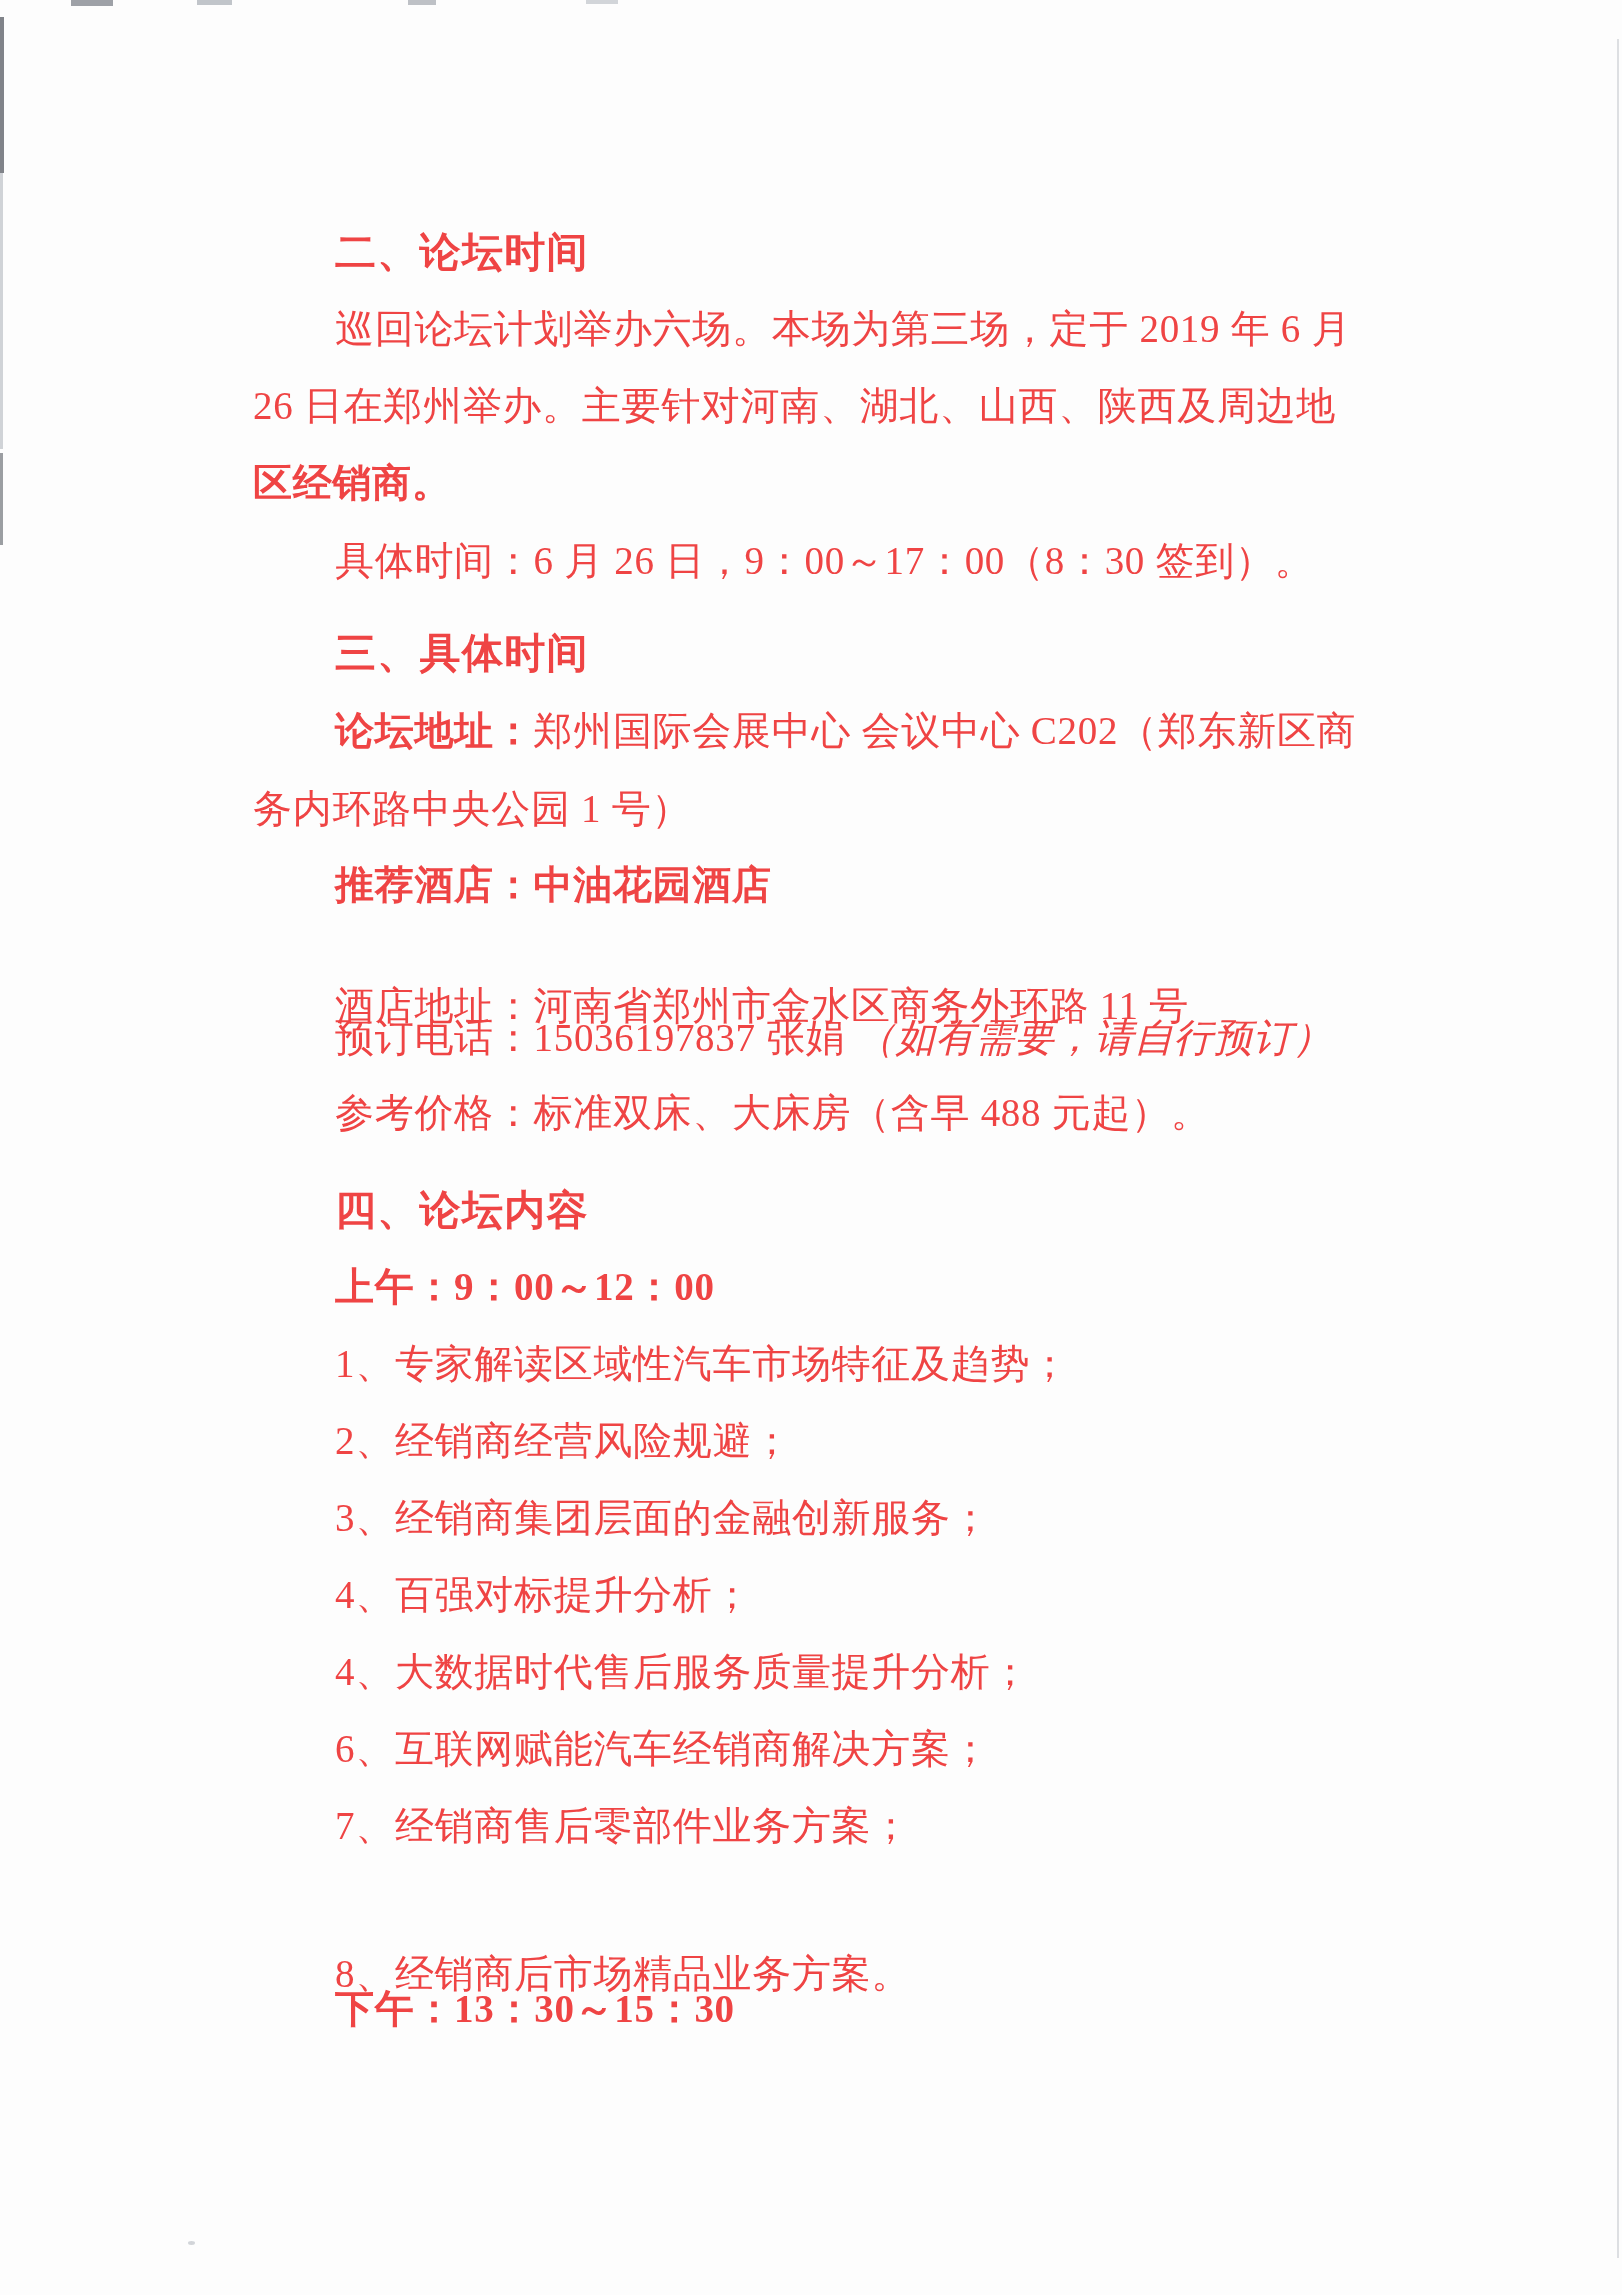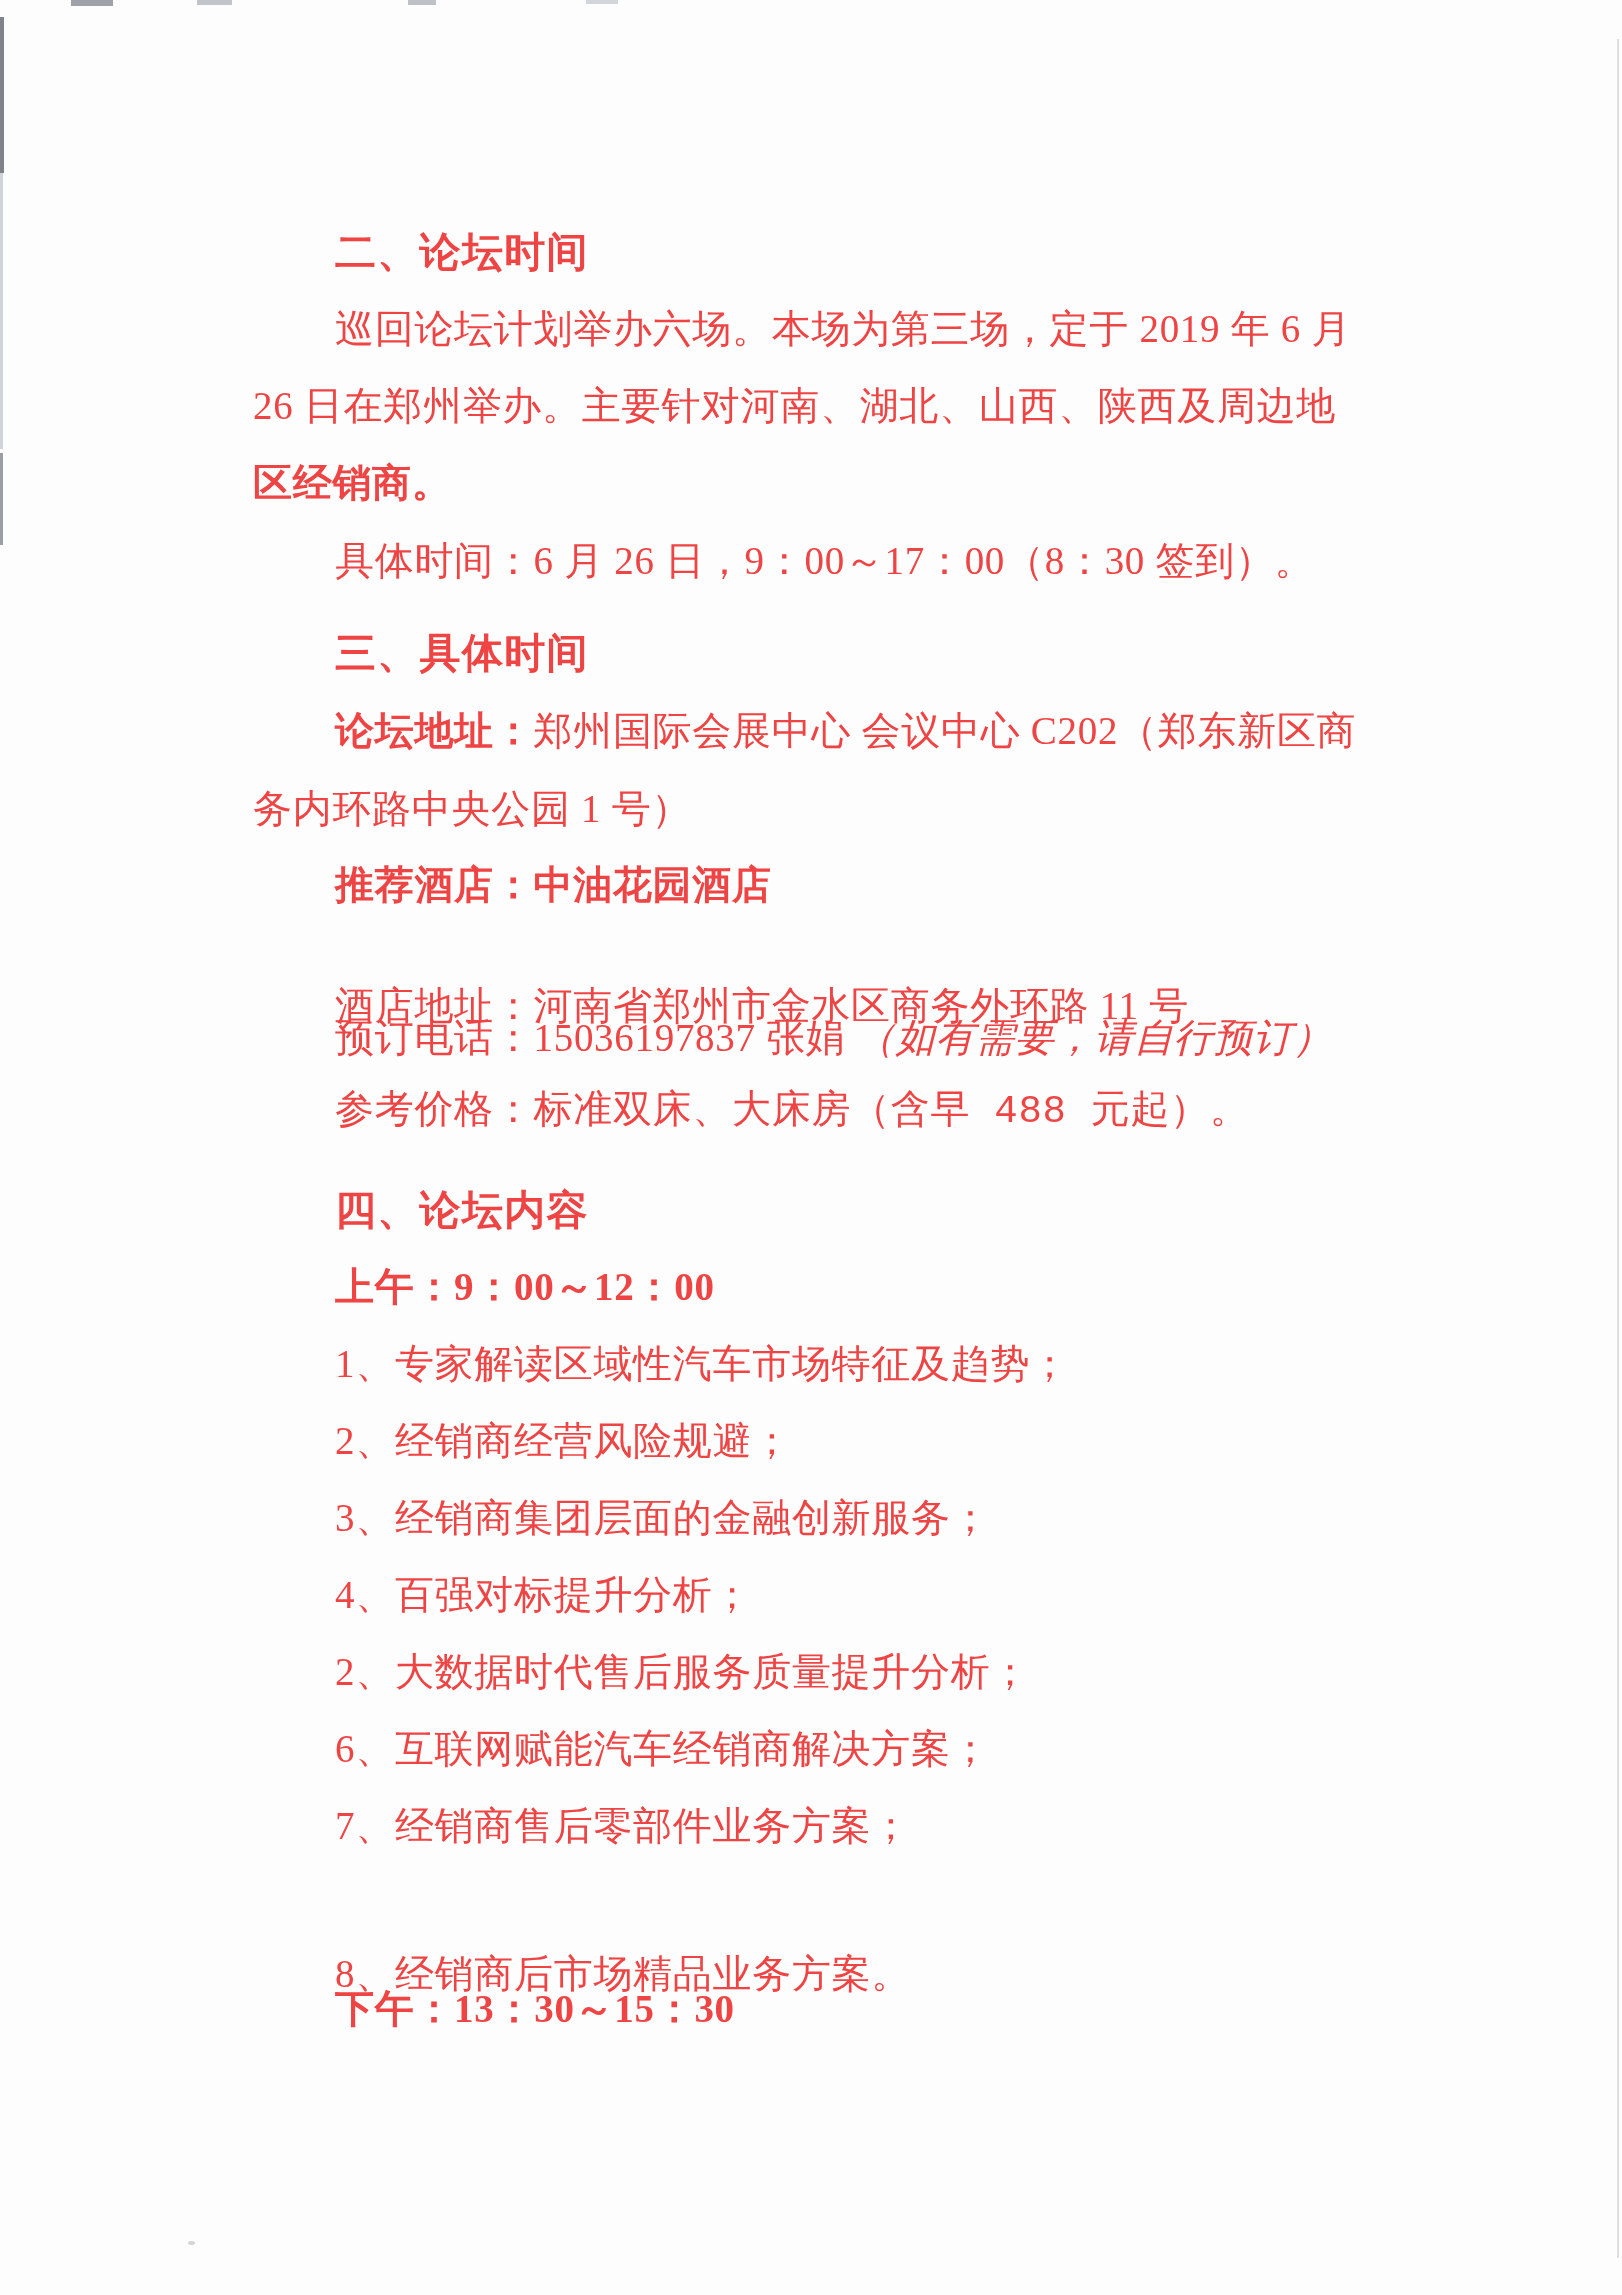--- a/index.html
+++ b/index.html
@@ -80,35 +80,35 @@
   <div class="line hang" style="top:782px;">务内环路中央公园 1 号）</div>
 
   <div class="line bold indent" style="top:858px;">推荐酒店：中油花园酒店</div>
 
   <div class="line indent" style="top:935px;margin-top:44px;">酒店地址：河南省郑州市金水区商务外环路 11 号</div>
 
   <div class="line indent" style="top:1011px;">
     <span>预订电话：15036197837 张娟 </span><span class="bolditalic">（如有需要，请自行预订）</span>
   </div>
 
-  <div class="line indent" style="top:1086px;font-family:Liberation Mono, monospace;">参考价格：标准双床、大床房（含早 488 元起）。</div>
+  <div class="line indent" style="top:1086px;">参考价格：标准双床、大床房（含早 488 元起）。</div>
 
   <div class="line heading indent" style="top:1184px;">四、论坛内容</div>
 
   <div class="line bold indent" style="top:1260px;text-align:center;">上午：9：00～12：00</div>
 
   <div class="line indent" style="top:1337px;">1、专家解读区域性汽车市场特征及趋势；</div>
 
   <div class="line indent" style="top:1414px;">2、经销商经营风险规避；</div>
 
   <div class="line indent" style="top:1491px;">3、经销商集团层面的金融创新服务；</div>
 
   <div class="line indent" style="top:1568px;">4、百强对标提升分析；</div>
 
-  <div class="line indent" style="top:1645px;">2、大数据时代售后服务质量提升分析；</div>
+  <div class="line indent" style="top:1645px;">4、大数据时代售后服务质量提升分析；</div>
 
   <div class="line indent" style="top:1722px;">6、互联网赋能汽车经销商解决方案；</div>
 
   <div class="line indent" style="top:1799px;">7、经销商售后零部件业务方案；</div>
 
   <div class="line indent" style="top:1947px;">8、经销商后市场精品业务方案。</div>
 
   <div class="line bold indent" style="top:1982px;">下午：13：30～15：30</div>
 
 </div>

